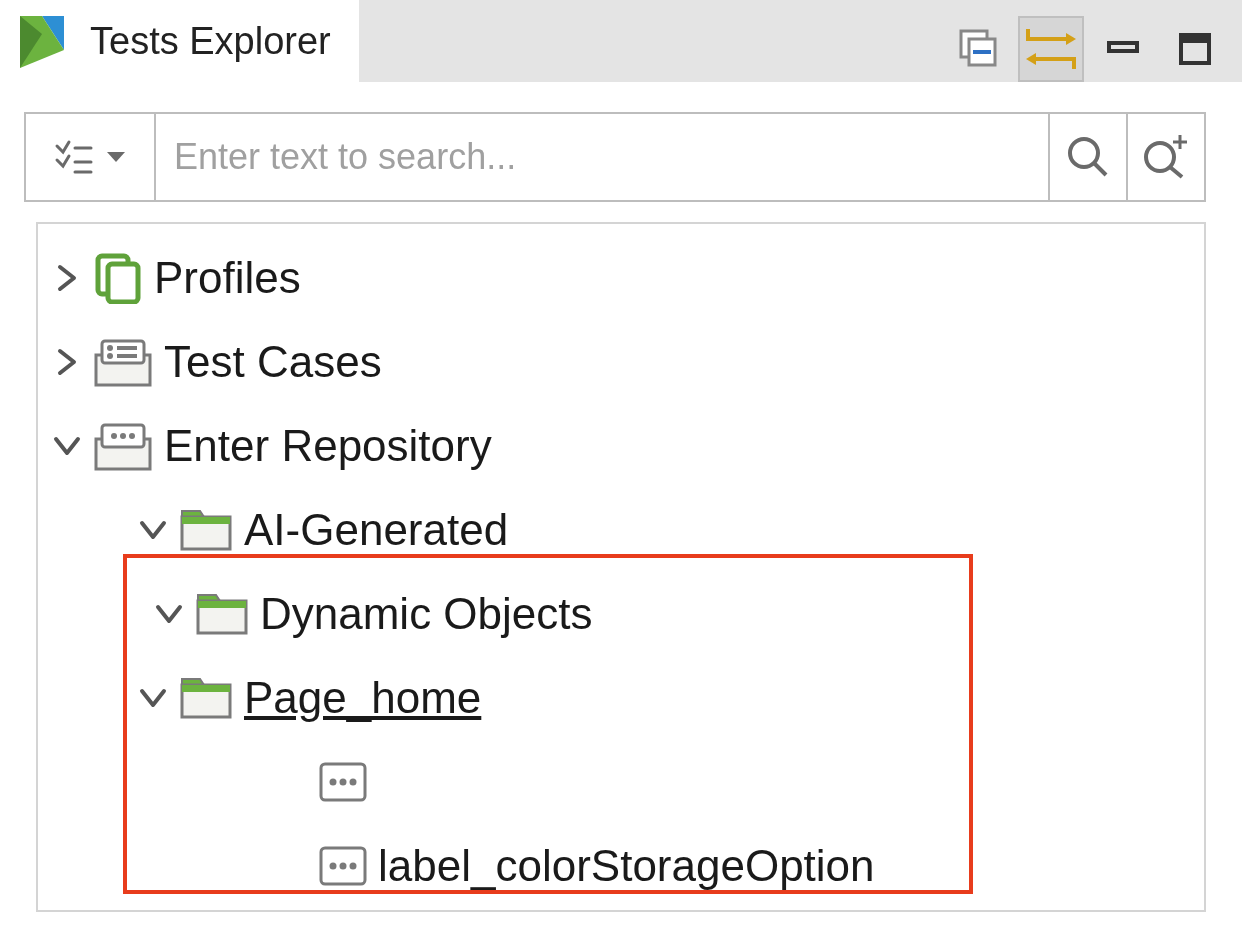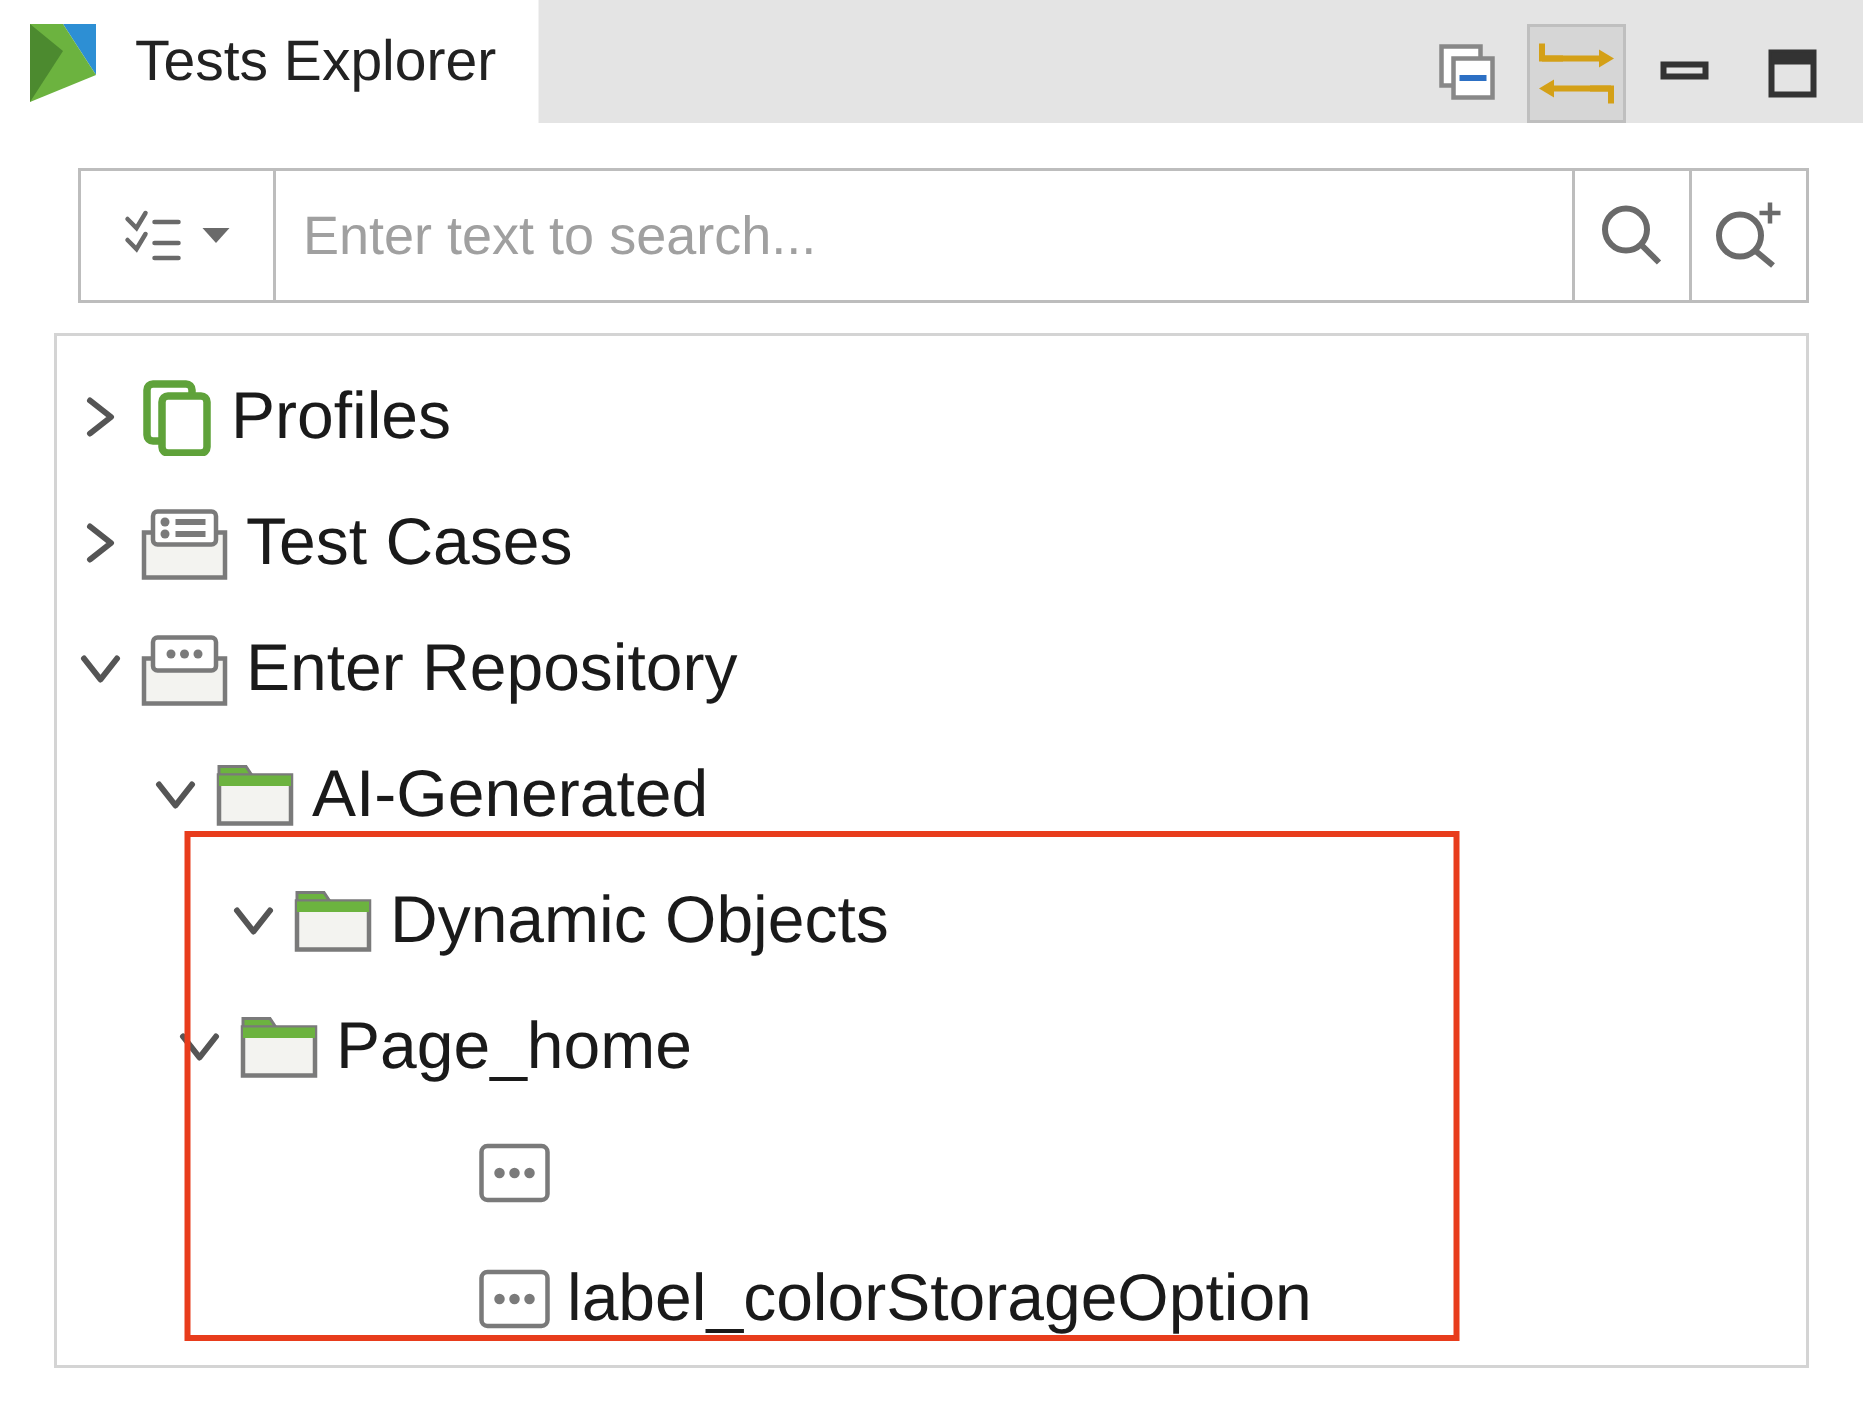--- a/index.html
+++ b/index.html
@@ -51,21 +51,21 @@
     justify-content: center;
     border: 2px solid transparent;
   }
   .tb-btn.selected {
     background: #d6d6d6;
     border: 2px solid #bfbfbf;
   }
 
   
   .search-row {
-    margin: 30px 36px 10px 52px;
+    margin: 30px 36px 10px 24px;
     height: 90px;
     border: 2px solid #bdbdbd;
     background: #fff;
     display: flex;
     align-items: stretch;
   }
   .filter-btn {
     width: 130px;
     display: flex;
     align-items: center;
@@ -109,23 +109,23 @@
   }
   .chevron {
     width: 30px;
     display: flex;
     align-items: center;
     justify-content: center;
   }
   .item-label { color: #1a1a1a; }
 
   .indent-0 { padding-left: 14px; }
-  .indent-1 { padding-left: 64px; }
+  .indent-1 { padding-left: 100px; }
   .indent-2 { padding-left: 116px; }
-  .indent-3 { padding-left: 80px; }
+  .indent-3 { padding-left: 100px; text-decoration: underline; }
   .indent-4 { padding-left: 280px; }
 
   .highlight-box {
     position: absolute;
     border: 4px solid #e83c1c;
     left: 85px;
     top: 330px;
     width: 850px;
     height: 340px;
     pointer-events: none;

